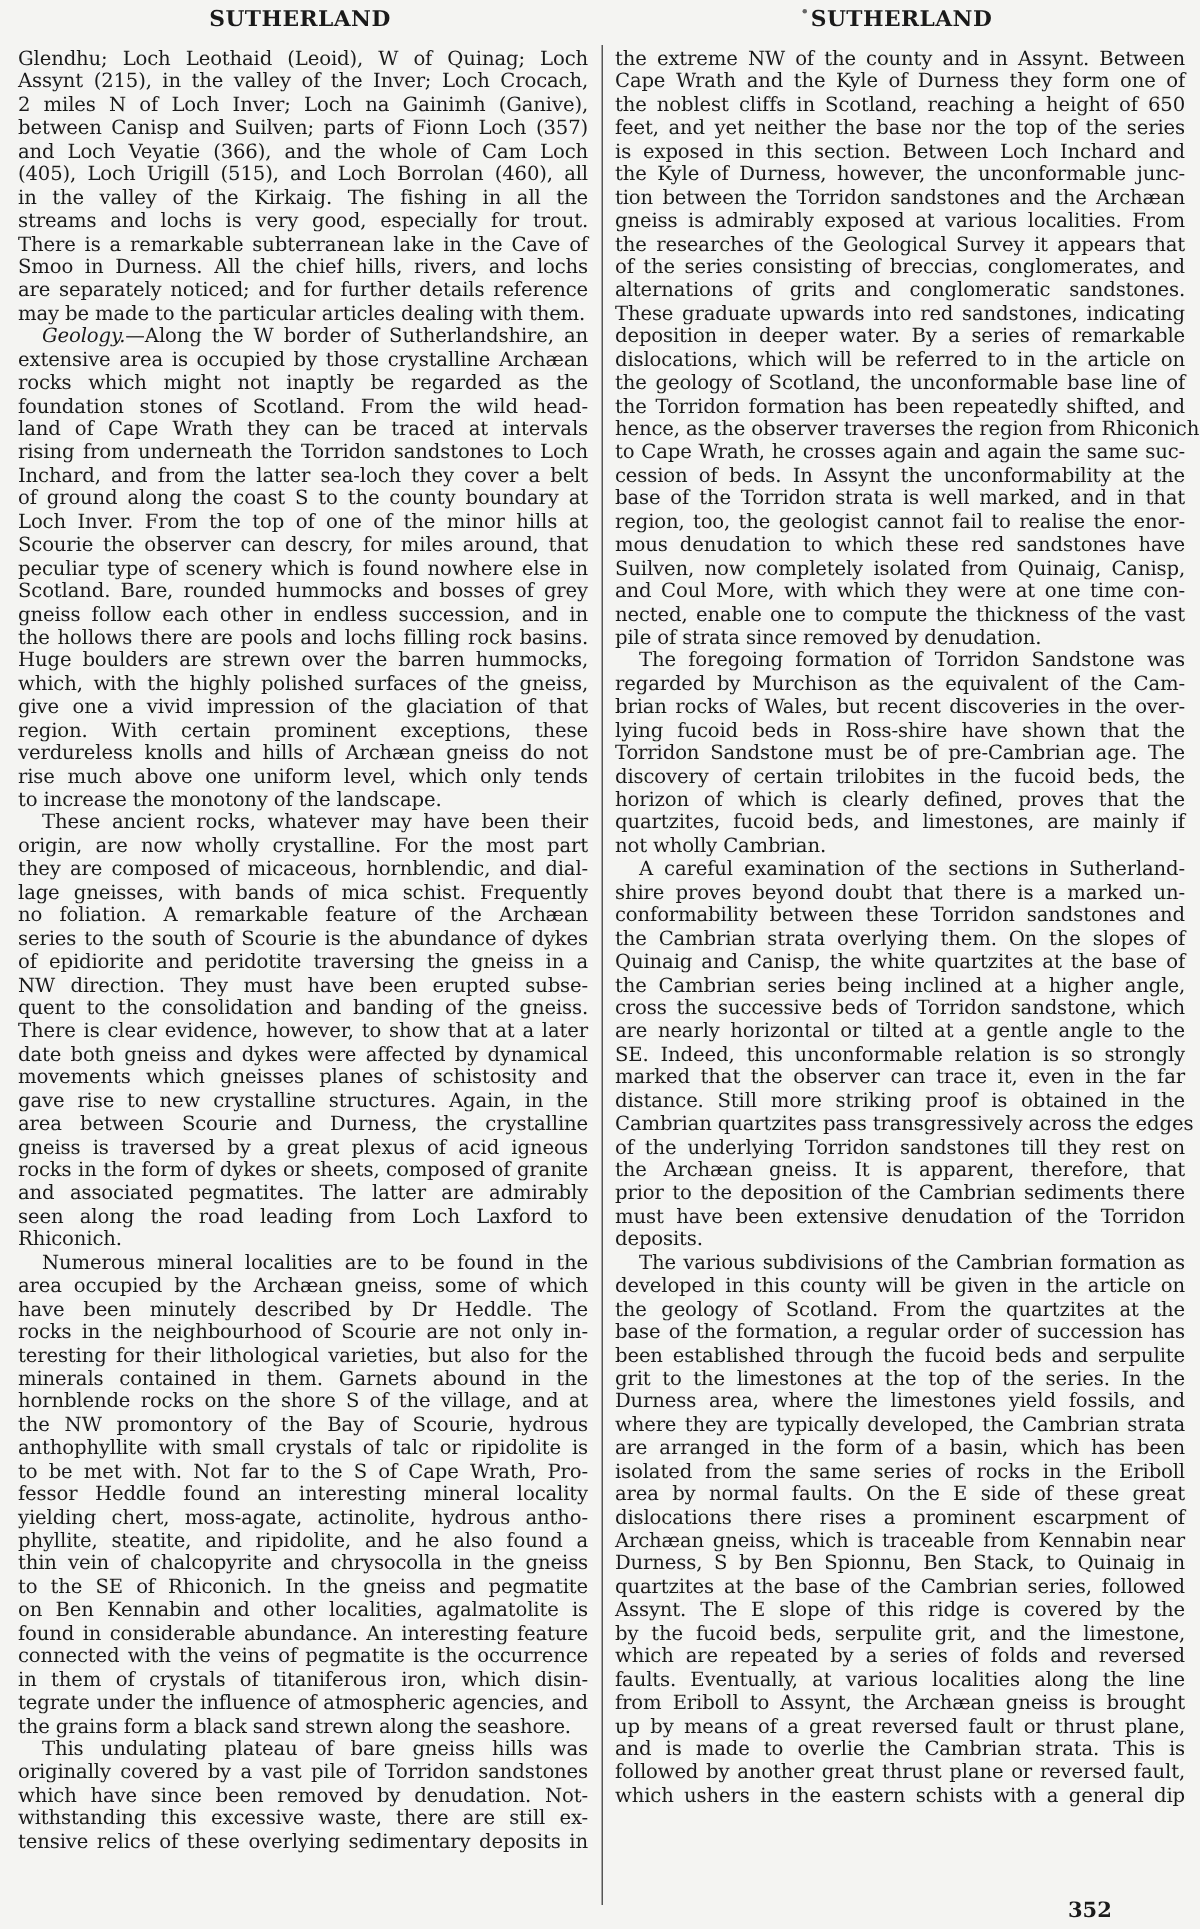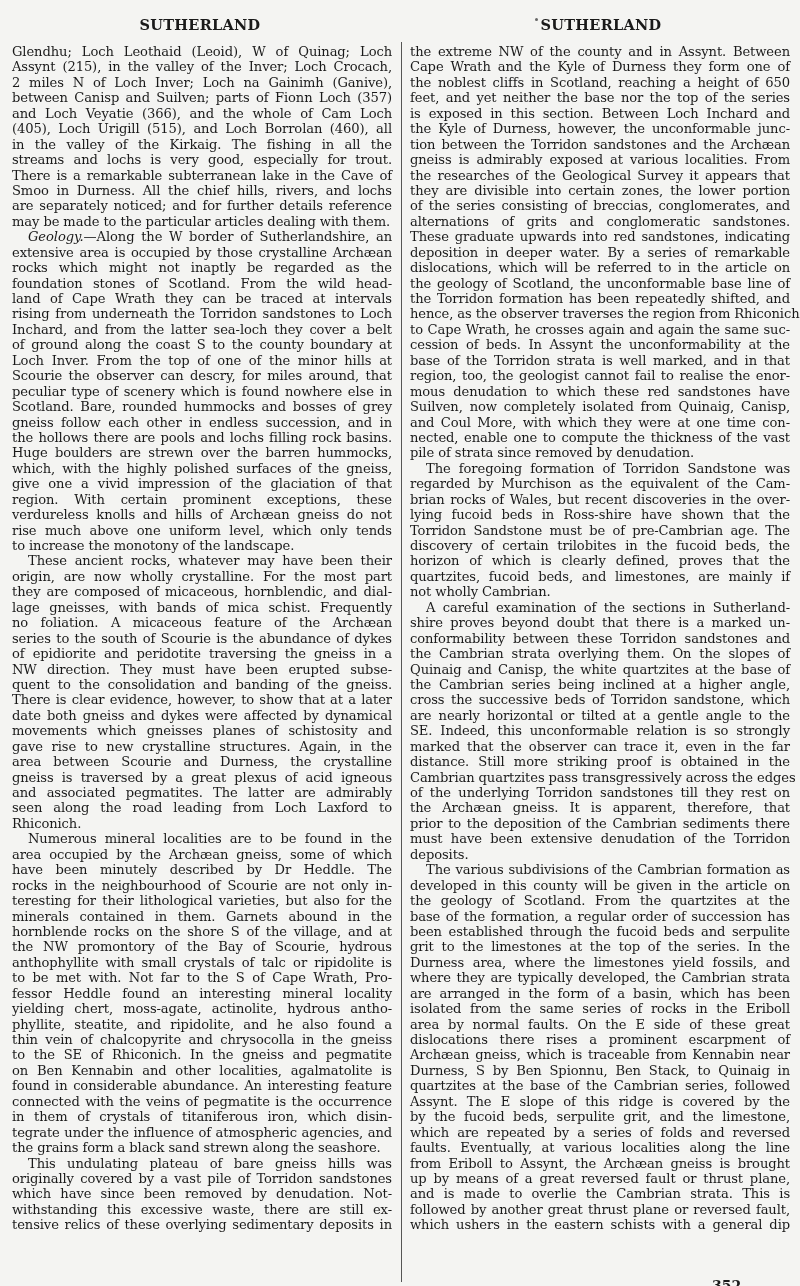--- a/index.html
+++ b/index.html
@@ -3,21 +3,21 @@
 <meta charset="utf-8">
 <style>
   html, body { margin: 0; padding: 0; }
   body {
     width: 800px; height: 1286px; overflow: hidden;
     background: #f4f4f2;
     font-family: "DejaVu Serif", "Liberation Serif", serif;
     color: #1a1a1a;
     position: relative;
   }
-  .page { position: absolute; left: 0; top: 12px; width: 800px; height: 1266px; }
+  .page { position: absolute; left: 0; top: 0; width: 800px; height: 1266px; }
   .header {
     position: absolute; top: 4px; height: 20px;
     font-family: "DejaVu Serif", serif; font-weight: bold; font-size: 14.5px;
     letter-spacing: 0.3px; text-align: center;
   }
   .header.left { left: 0; width: 400px; }
   .header.right { left: 402px; width: 398px; }
   .col {
     position: absolute; top: 32px;
   }
@@ -79,31 +79,32 @@
       <span class="line">which, with the highly polished surfaces of the gneiss,</span>
       <span class="line">give one a vivid impression of the glaciation of that</span>
       <span class="line">region.  With certain prominent exceptions, these</span>
       <span class="line">verdureless knolls and hills of Archæan gneiss do not</span>
       <span class="line">rise much above one uniform level, which only tends</span>
       <span class="line last">to increase the monotony of the landscape.</span>
       <span class="line indent">These ancient rocks, whatever may have been their</span>
       <span class="line">origin, are now wholly crystalline.  For the most part</span>
       <span class="line">they are composed of micaceous, hornblendic, and dial-</span>
       <span class="line">lage gneisses, with bands of mica schist.  Frequently</span>
-      <span class="line">no foliation.  A micaceous feature of the Archæan</span>
+      <span class="line">no foliation.  A remarkable feature of the Archæan</span>
       <span class="line">series to the south of Scourie is the abundance of dykes</span>
       <span class="line">of epidiorite and peridotite traversing the gneiss in a</span>
       <span class="line">NW direction.  They must have been erupted subse-</span>
       <span class="line">quent to the consolidation and banding of the gneiss.</span>
       <span class="line">There is clear evidence, however, to show that at a later</span>
       <span class="line">date both gneiss and dykes were affected by dynamical</span>
       <span class="line">movements which gneisses planes of schistosity and</span>
       <span class="line">gave rise to new crystalline structures.  Again, in the</span>
       <span class="line">area between Scourie and Durness, the crystalline</span>
       <span class="line">gneiss is traversed by a great plexus of acid igneous</span>
+      <span class="line">rocks in the form of dykes or sheets, composed of granite</span>
       <span class="line">and associated pegmatites.  The latter are admirably</span>
       <span class="line">seen along the road leading from Loch Laxford to</span>
       <span class="line last">Rhiconich.</span>
       <span class="line indent">Numerous mineral localities are to be found in the</span>
       <span class="line">area occupied by the Archæan gneiss, some of which</span>
       <span class="line">have been minutely described by Dr Heddle.  The</span>
       <span class="line">rocks in the neighbourhood of Scourie are not only in-</span>
       <span class="line">teresting for their lithological varieties, but also for the</span>
       <span class="line">minerals contained in them.  Garnets abound in the</span>
       <span class="line">hornblende rocks on the shore S of the village, and at</span>
@@ -130,21 +131,20 @@
   <div class="col right" id="col-right">
       <span class="line">the extreme NW of the county and in Assynt.  Between</span>
       <span class="line">Cape Wrath and the Kyle of Durness they form one of</span>
       <span class="line">the noblest cliffs in Scotland, reaching a height of 650</span>
       <span class="line">feet, and yet neither the base nor the top of the series</span>
       <span class="line">is exposed in this section.  Between Loch Inchard and</span>
       <span class="line">the Kyle of Durness, however, the unconformable junc-</span>
       <span class="line">tion between the Torridon sandstones and the Archæan</span>
       <span class="line">gneiss is admirably exposed at various localities.  From</span>
       <span class="line">the researches of the Geological Survey it appears that</span>
-      <span class="line">they are divisible into certain zones, the lower portion</span>
       <span class="line">of the series consisting of breccias, conglomerates, and</span>
       <span class="line">alternations of grits and conglomeratic sandstones.</span>
       <span class="line">These graduate upwards into red sandstones, indicating</span>
       <span class="line">deposition in deeper water.  By a series of remarkable</span>
       <span class="line">dislocations, which will be referred to in the article on</span>
       <span class="line">the geology of Scotland, the unconformable base line of</span>
       <span class="line">the Torridon formation has been repeatedly shifted, and</span>
       <span class="line">hence, as the observer traverses the region from Rhiconich</span>
       <span class="line">to Cape Wrath, he crosses again and again the same suc-</span>
       <span class="line">cession of beds.  In Assynt the unconformability at the</span>

